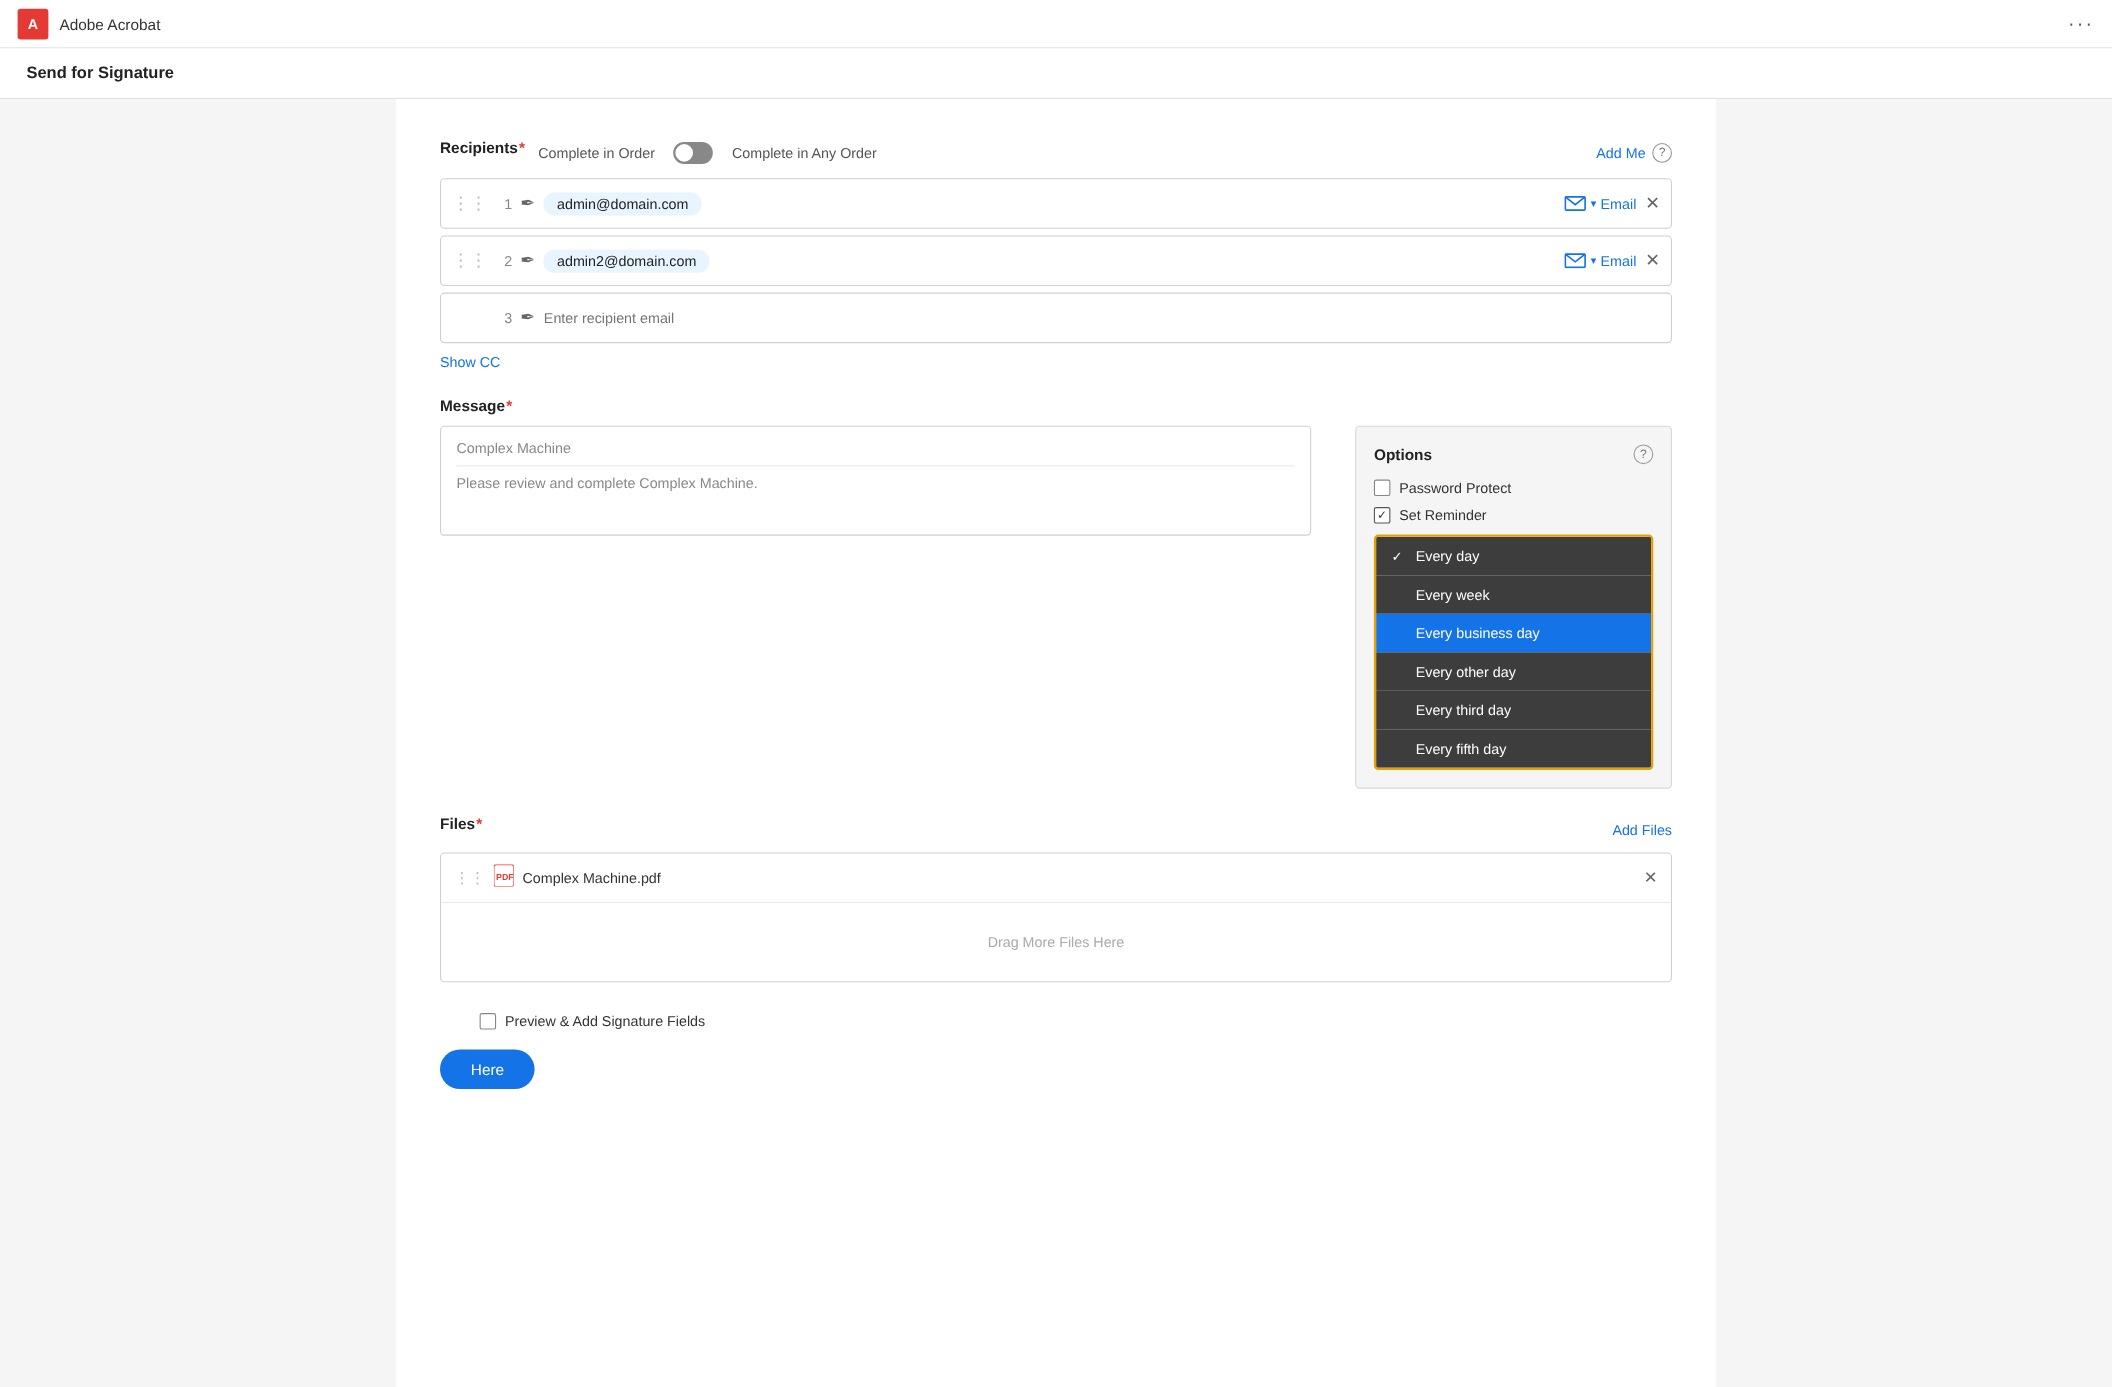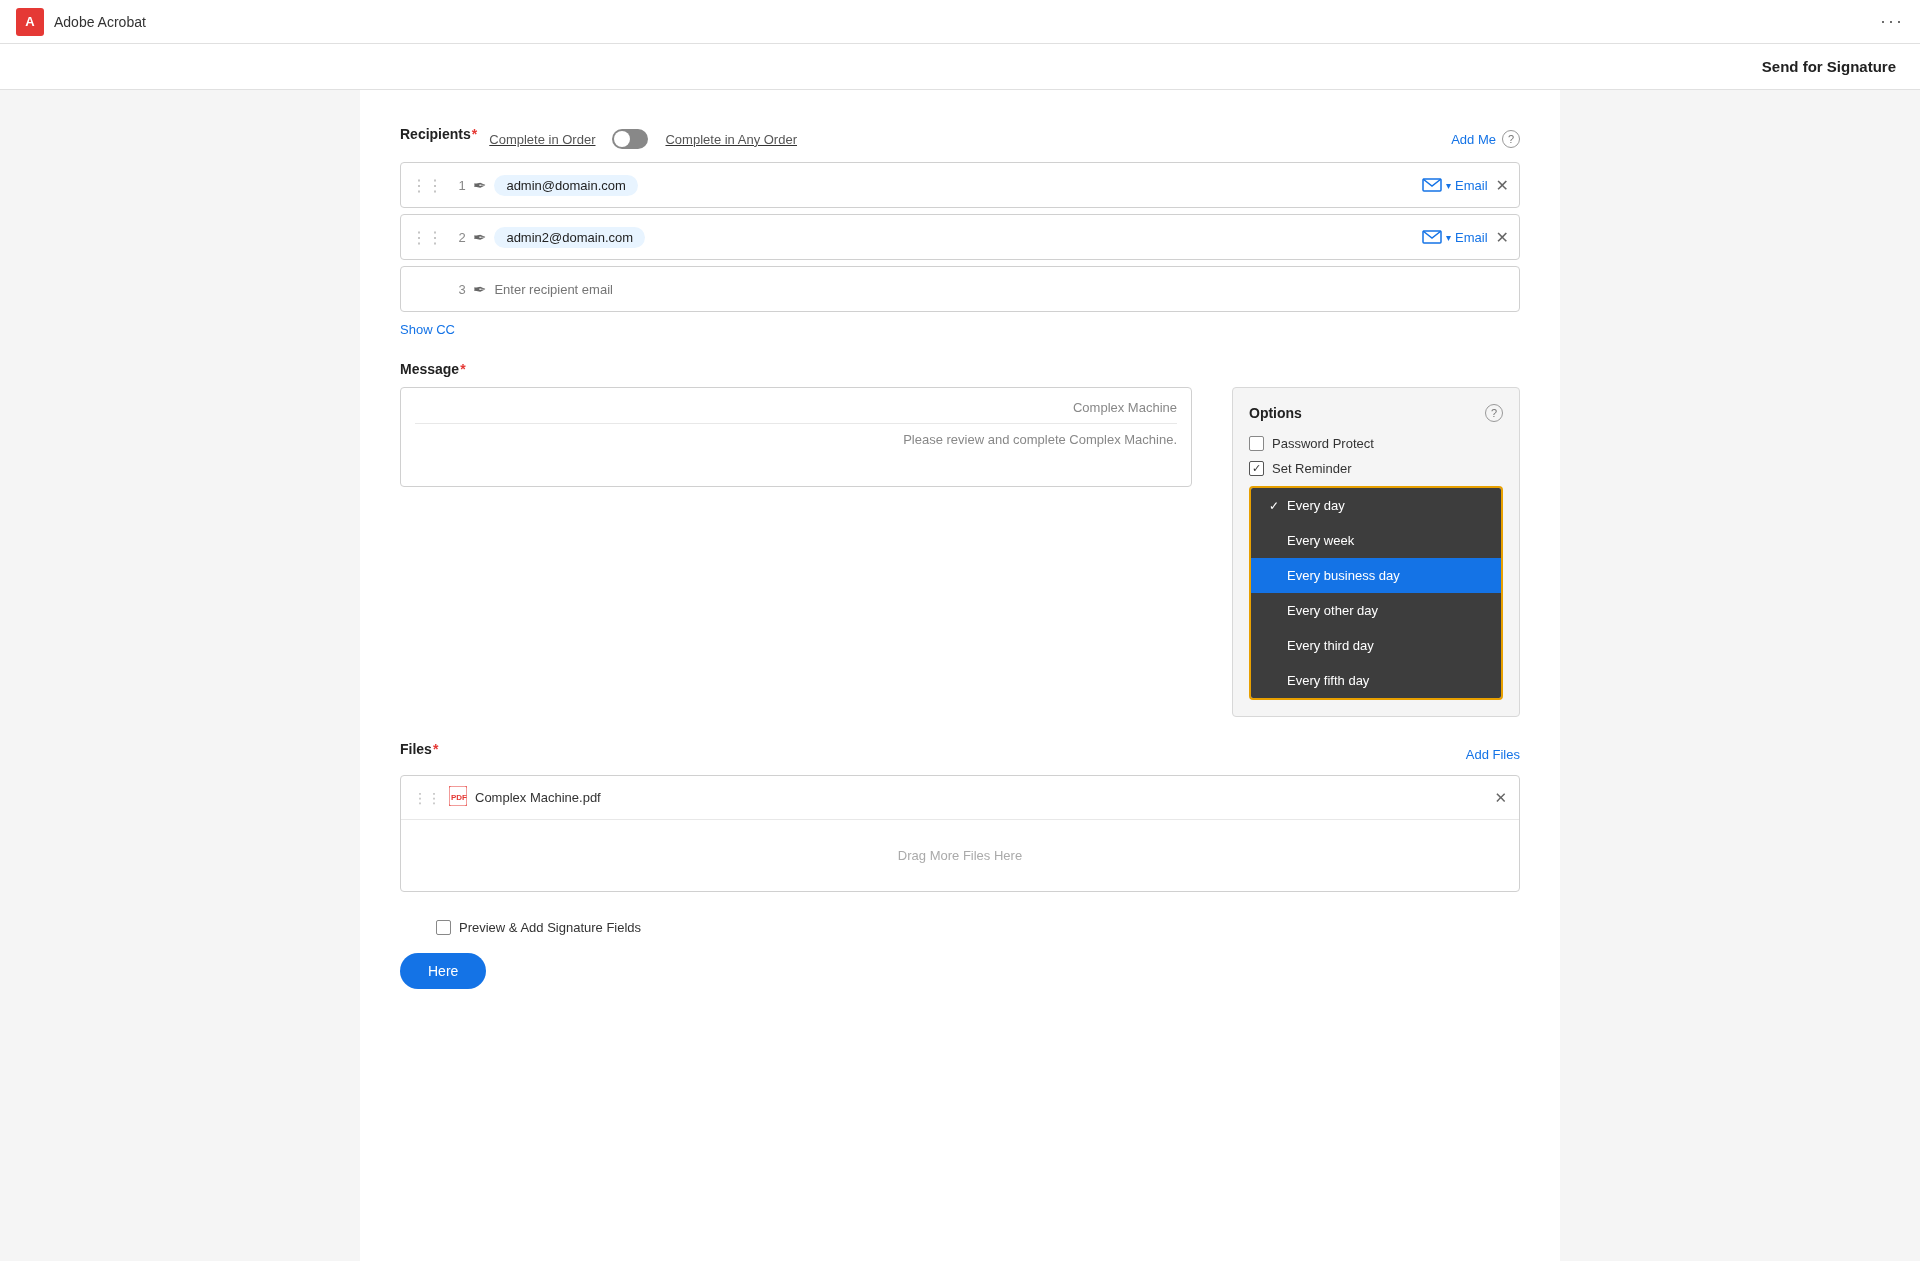--- a/index.html
+++ b/index.html
@@ -43,21 +43,20 @@
     .title-bar-dots {
       font-size: 18px;
       color: #555;
       letter-spacing: 2px;
       cursor: pointer;
     }
     .page-header {
       background: #fff;
       border-bottom: 1px solid #e0e0e0;
       padding: 14px 24px;
-      text-align: right;
     }
     .page-header-title {
       font-size: 15px;
       font-weight: 600;
       color: #222;
     }
     .main-content {
       max-width: 1200px;
       margin: 0 auto;
       padding: 36px 40px;
@@ -78,21 +77,20 @@
     .recipients-header {
       display: flex;
       align-items: center;
       gap: 12px;
       margin-bottom: 10px;
     }
     .toggle-wrapper {
       display: flex;
       align-items: center;
       gap: 17px;
-      text-decoration: underline;
     }
     .toggle {
       width: 36px;
       height: 20px;
       background: #888;
       border-radius: 10px;
       position: relative;
       cursor: pointer;
       display: inline-block;
     }
@@ -207,21 +205,20 @@
       display: inline-block;
     }
     
     .message-section {
       margin-top: 24px;
     }
     .form-row {
       display: flex;
       gap: 40px;
       align-items: flex-start;
-      text-align: right;
     }
     .message-area {
       flex: 1;
     }
     .message-box {
       border: 1px solid #d0d0d0;
       border-radius: 4px;
       padding: 12px 14px;
       min-height: 100px;
       background: #fff;

